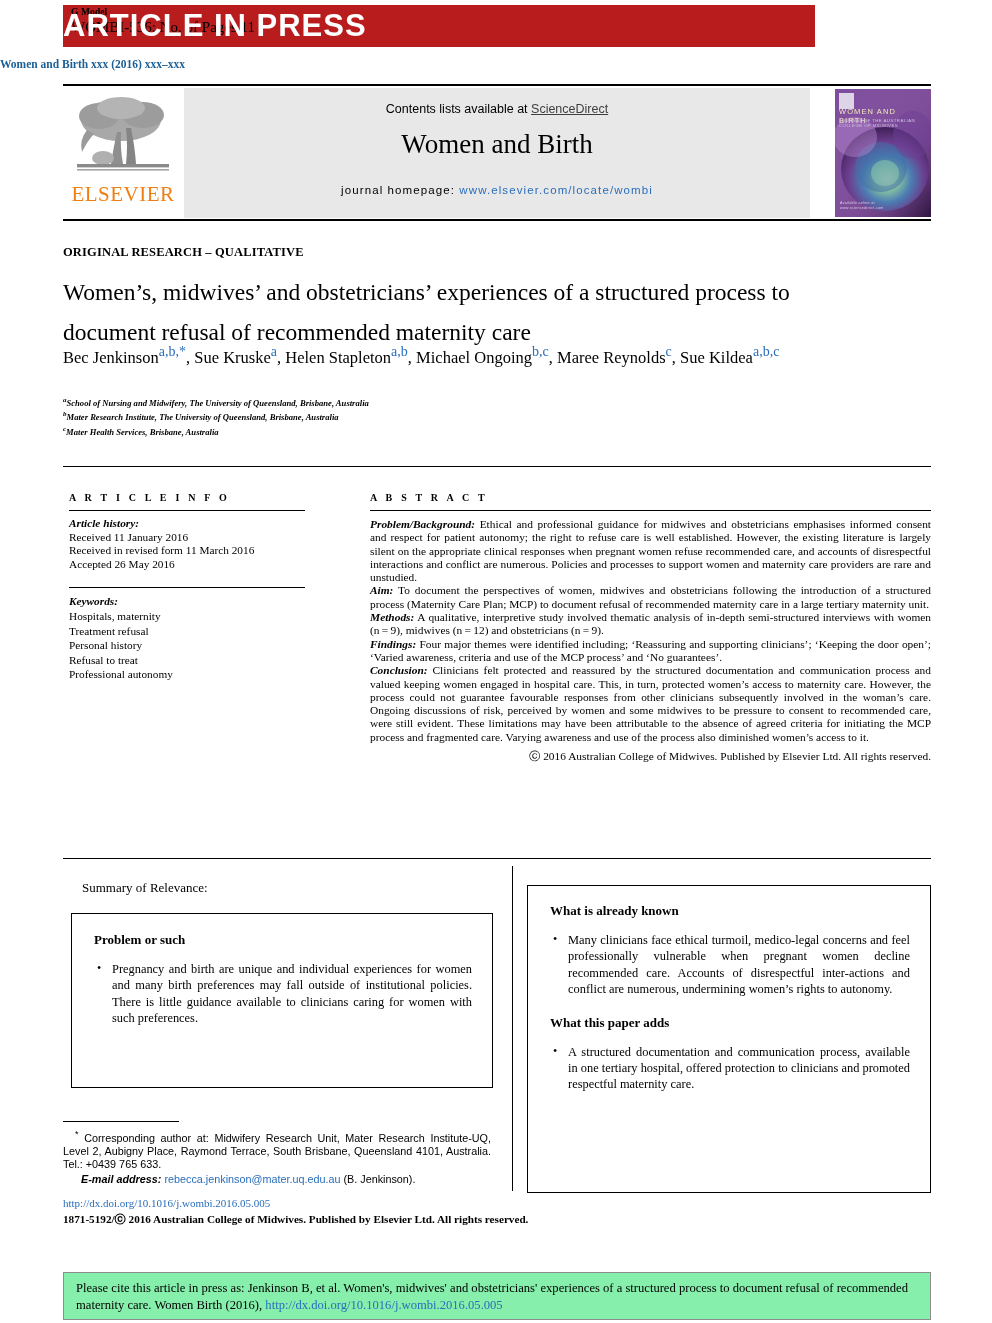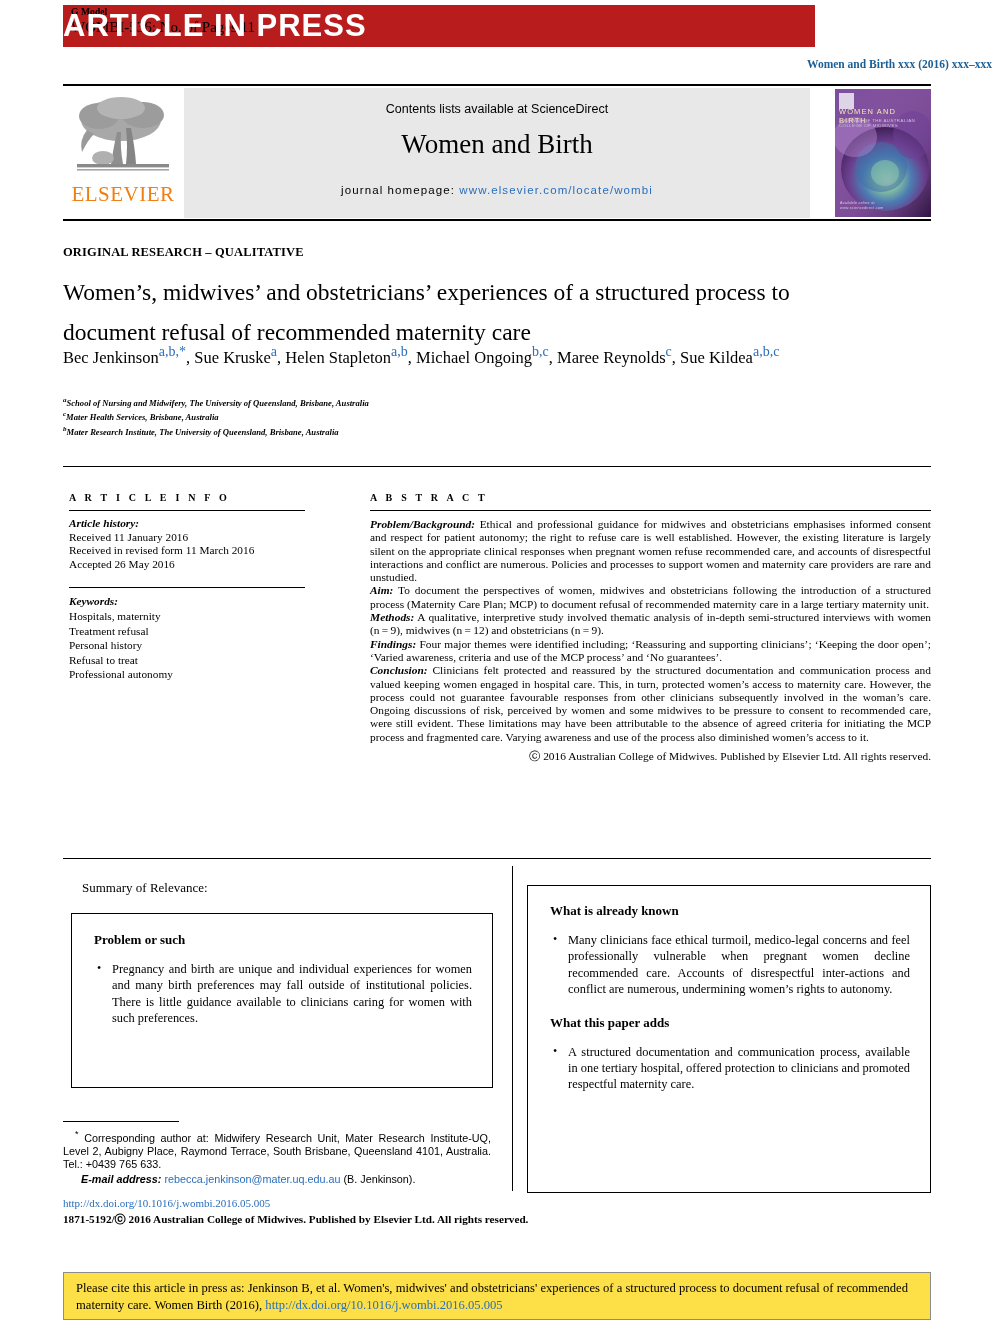--- a/index.html
+++ b/index.html
@@ -61,21 +61,21 @@
     letter-spacing: 1px;
     color: #ffffff;
   }
 
   
   .jcite {
     position: absolute;
     left: 0;
     top: 58px;
     width: 992px;
-    text-align: right;
+    text-align: left;
     font-family: "Liberation Serif", serif;
     font-weight: bold;
     font-size: 11.5px;
     color: #1a5f96;
   }
 
   
   .masthead {
     position: absolute;
     left: 63px;
@@ -97,21 +97,21 @@
   }
   .mast-contents {
     position: absolute;
     top: 14px;
     left: 0;
     width: 100%;
     text-align: center;
     font-family: "Liberation Sans", sans-serif;
     font-size: 12.5px;
   }
-  .mast-contents .sd { color: #000000; }
+  .mast-contents .sd { color: #404040; text-decoration: underline; }
   .mast-title {
     position: absolute;
     top: 41px;
     left: 0;
     width: 100%;
     text-align: center;
     font-family: "Liberation Serif", serif;
     font-size: 27px;
   }
   .mast-home {
@@ -404,21 +404,21 @@
     font-size: 11.2px;
   }
 
   
   .citebox {
     position: absolute;
     left: 63px;
     top: 1272px;
     width: 868px;
     height: 48px;
-    background: #fde047;
+    background: #86efac;
     border: 1px solid #8c8c8c;
     box-sizing: border-box;
   }
   .citebox p {
     margin: 0;
     padding: 7px 12px 0 12px;
     font-family: "Liberation Serif", serif;
     font-size: 12.6px;
     line-height: 17px;
   }
@@ -497,22 +497,22 @@
 www.sciencedirect.com</div>
     </div>
   </div>
 
   <div class="sectype">ORIGINAL RESEARCH – QUALITATIVE</div>
   <h1 class="title" style="margin:0;font-weight:normal;">Women’s, midwives’ and obstetricians’ experiences of a structured process to document refusal of recommended maternity care</h1>
 
   <div class="authors"><span>Bec Jenkinson</span><sup>a,b,*</sup>, <span>Sue Kruske</span><sup>a</sup>, <span>Helen Stapleton</span><sup>a,b</sup>, <span>Michael Ongoing</span><sup>b,c</sup>, <span>Maree Reynolds</span><sup>c</sup>, <span>Sue Kildea</span><sup>a,b,c</sup></div>
   <div class="affils">
       <div><sup>a</sup>School of Nursing and Midwifery, The University of Queensland, Brisbane, Australia</div>
+      <div><sup>b</sup>Mater Research Institute, The University of Queensland, Brisbane, Australia</div>
       <div><sup>c</sup>Mater Health Services, Brisbane, Australia</div>
-      <div><sup>b</sup>Mater Research Institute, The University of Queensland, Brisbane, Australia</div>
     </div>
 
   <div class="band-top"></div>
 
   <div class="info-col">
     <div class="colhead">A R T I C L E   I N F O</div>
     <div class="rule"></div>
     <div class="ih-block">
       <div class="lbl">Article history:</div>
       <div id="history-items">

